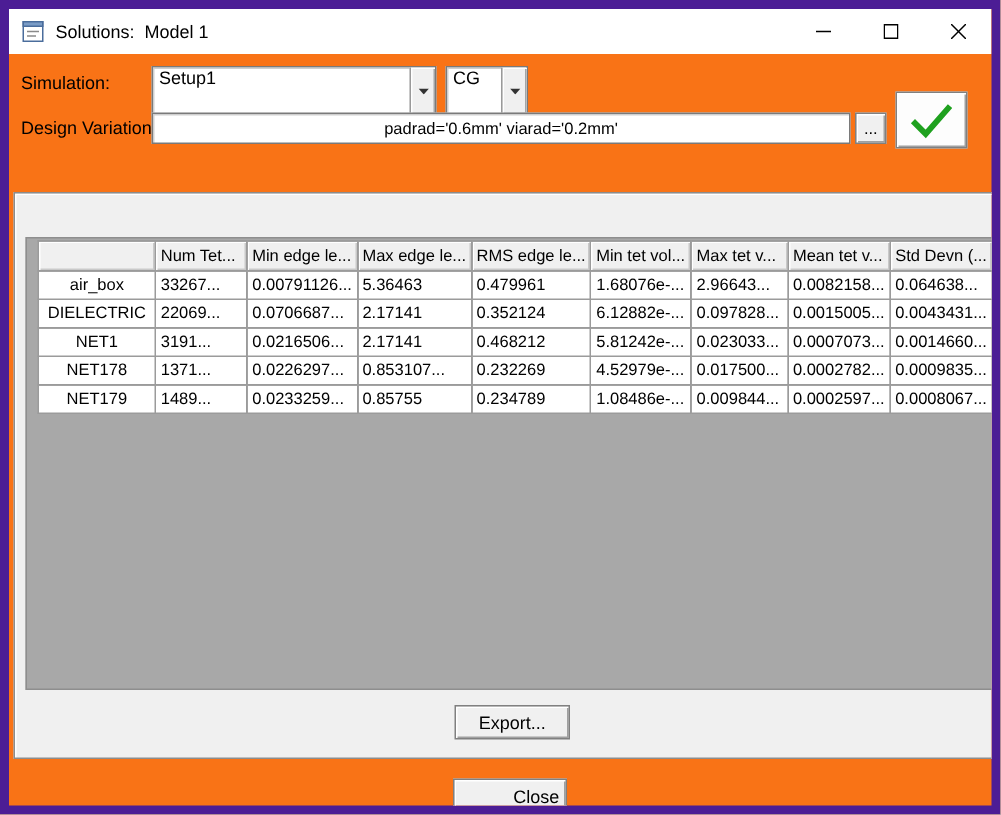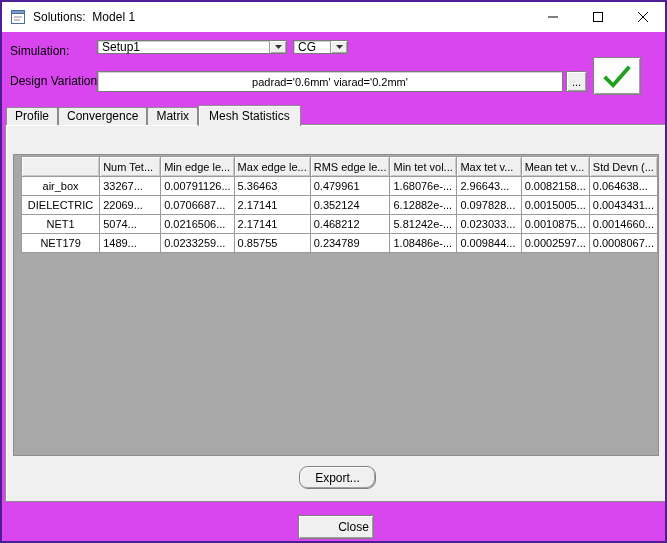--- a/index.html
+++ b/index.html
@@ -1,32 +1,32 @@
 <!DOCTYPE html>
 <html><head>
 <meta charset="utf-8">
 <style>
   html,body{margin:0;padding:0;background:#d4d4d4;}
   *{box-sizing:border-box;}
   .window{
-    position:relative;width:667px;height:543px;background:#d946ef;
-    border:2px solid #4c1d95;overflow:hidden;
+    position:relative;width:667px;height:543px;background:#f97316;
+    border:6px solid #4c1d95;overflow:hidden;
     font-family:"Liberation Sans",sans-serif;font-size:12px;color:#000;
   }
   
   .titlebar{position:absolute;left:0;top:0;width:100%;height:30px;background:#ffffff;display:flex;align-items:center;}
   .app-icon{margin-left:8px;margin-right:7px;width:16px;height:16px;display:inline-flex;}
   .title{white-space:pre;font-size:12px;}
   .caption-buttons{position:absolute;right:0;top:0;height:29px;display:flex;}
   .cap-btn{width:45px;height:29px;display:flex;align-items:center;justify-content:center;}
   
   .lbl{position:absolute;left:8px;font-size:12px;}
   .combo{
-    position:absolute;height:14px;background:#fff;border:1px solid #7a7a7a;
-    display:flex;align-items:center;
+    position:absolute;height:33px;background:#fff;border:1px solid #7a7a7a;
+    display:flex;align-items:flex-start;
     box-shadow:inset 1px 1px 0 #cfcfcf;
   }
   .combo-text{flex:1;padding:0 4px;font-size:12px;white-space:nowrap;overflow:hidden;}
   .combo-btn{
     width:17px;height:100%;background:#f0f0f0;border-left:1px solid #9a9a9a;
     display:flex;align-items:center;justify-content:center;
     box-shadow:inset 1px 1px 0 #fff, inset -1px -1px 0 #a5a5a5;
   }
   .textbox{
     position:absolute;height:21px;background:#fff;border:1px solid #7a7a7a;
@@ -73,21 +73,21 @@
     font-weight:normal;white-space:nowrap;overflow:hidden;
   }
   #mesh-table thead th{
     background:#f0f0f0;box-shadow:inset 1px 1px 0 #fff, inset -1px -1px 0 #c9c9c9;height:20px;
   }
   #mesh-table td{background:#ffffff;}
   #mesh-table th.rowhdr{background:#ffffff;text-align:center;}
   #mesh-table th:first-child,#mesh-table col.c0{width:88px;}
   #mesh-table thead th{width:68px;}
   #mesh-table thead th:first-child{width:88px;}
-  .export-btn{position:absolute;left:293px;top:341px;width:77px;height:23px;border-radius:9px;}
+  .export-btn{position:absolute;left:293px;top:341px;width:77px;height:23px;}
   
   .close-btn{position:absolute;left:296px;top:513px;width:76px;height:24px;padding-left:41px;}
 </style>
 </head>
 <body>
 
 <div class="window">
 
   <div class="titlebar">
     <span class="app-icon">
@@ -139,26 +139,20 @@
 
   <span class="lbl" style="top:72px;">Design Variation:</span>
   <input class="textbox" style="left: 95px; top: 69px; width: 466px;" readonly="" value="padrad='0.6mm' viarad='0.2mm'">
   <button class="btn browse-btn">...</button>
   <button class="btn check-btn">
     <svg width="40" height="30" viewBox="0 0 44 34">
       <path d="M6 18 L17 29 L38 5" fill="none" stroke="#1fa11f" stroke-width="5"></path>
     </svg>
   </button>
 
-  <div class="tabs">
-    <div class="tab">Profile</div>
-    <div class="tab">Convergence</div>
-    <div class="tab">Matrix</div>
-    <div class="tab active">Mesh Statistics</div>
-  </div>
 
   <div class="panel">
     <div class="grid-viewport">
       <table id="mesh-table">
           <thead>
             <tr>
               <th></th>
               <th>Num Tet...</th>
               <th>Min edge le...</th>
               <th>Max edge le...</th>
@@ -187,28 +181,39 @@
               <td>0.0706687...</td>
               <td>2.17141</td>
               <td>0.352124</td>
               <td>6.12882e-...</td>
               <td>0.097828...</td>
               <td>0.0015005...</td>
               <td>0.0043431...</td>
             </tr>
             <tr>
               <th class="rowhdr">NET1</th>
-              <td>5074...</td>
+              <td>3191...</td>
               <td>0.0216506...</td>
               <td>2.17141</td>
               <td>0.468212</td>
               <td>5.81242e-...</td>
               <td>0.023033...</td>
-              <td>0.0010875...</td>
+              <td>0.0007073...</td>
               <td>0.0014660...</td>
+            </tr>
+            <tr>
+              <th class="rowhdr">NET178</th>
+              <td>1371...</td>
+              <td>0.0226297...</td>
+              <td>0.853107...</td>
+              <td>0.232269</td>
+              <td>4.52979e-...</td>
+              <td>0.017500...</td>
+              <td>0.0002782...</td>
+              <td>0.0009835...</td>
             </tr>
             <tr>
               <th class="rowhdr">NET179</th>
               <td>1489...</td>
               <td>0.0233259...</td>
               <td>0.85755</td>
               <td>0.234789</td>
               <td>1.08486e-...</td>
               <td>0.009844...</td>
               <td>0.0002597...</td>

